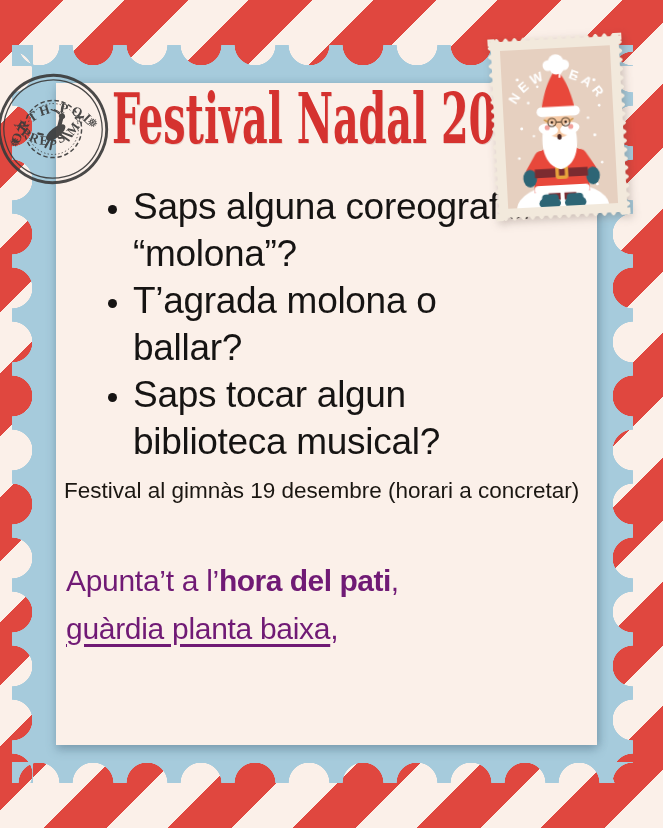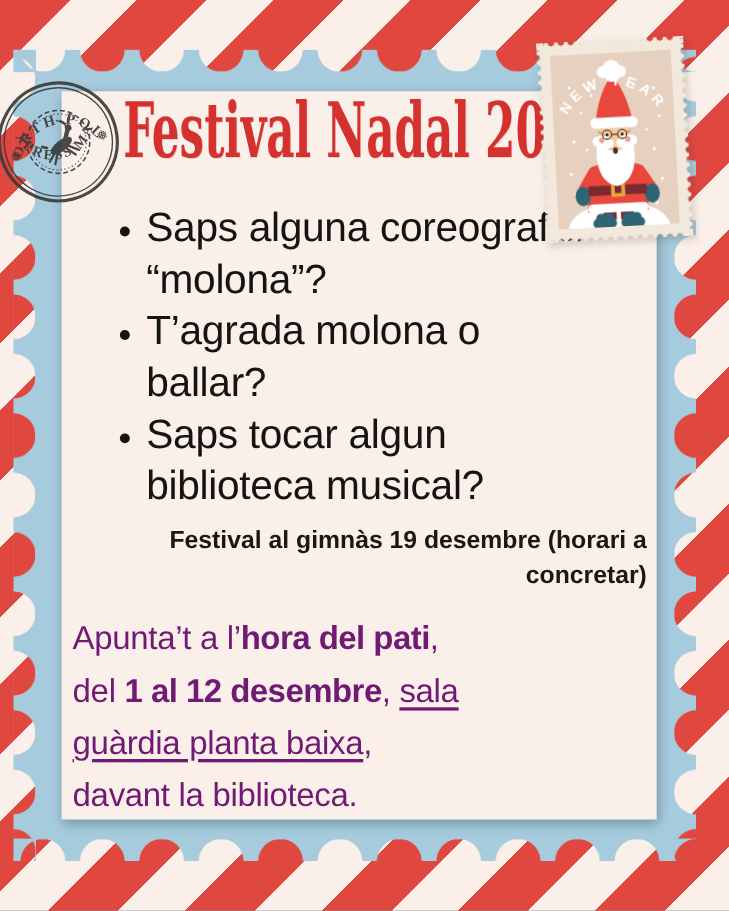--- a/index.html
+++ b/index.html
@@ -56,22 +56,22 @@
   .bullets{
     position:absolute; left:35px; top:100px; width:444px;
     list-style:disc outside; padding-left:42px;
     font-size:37px; line-height:47px; color:#161413;
     letter-spacing:-0.3px;
   }
   .bullets li::marker{ font-size:30px; }
 
   .note{
     position:absolute; left:8px; top:392px; width:524px;
-    font-size:22.5px; font-weight:700; line-height:32px;
-    text-align:right; color:#1B1712;
+    font-size:22.5px; font-weight:400; line-height:32px;
+    text-align:left; color:#1B1712;
   }
 
   .cta{
     position:absolute; left:10px; top:474px; width:528px;
     font-size:30px; line-height:47.5px; color:#701a75; letter-spacing:-0.3px;
   }
   .cta .ln{ white-space:nowrap; }
   .cta .b{ font-weight:700; letter-spacing:-0.5px; }
   .cta .u{ text-decoration:underline; text-decoration-thickness:3px; text-underline-offset:5px; }
 
@@ -130,23 +130,21 @@
     <ul class="bullets">
       <li>Saps alguna coreografia “molona”?</li>
       <li>T’agrada molona o ballar?</li>
       <li>Saps tocar algun biblioteca musical?</li>
     </ul>
 
     <div class="note">Festival al gimnàs 19 desembre (horari a concretar)</div>
 
     <div class="cta">
         <div class="ln"><span>Apunta’t a l’</span><span class="b">hora del pati</span><span>,</span></div>
-        <div class="ln"><span>del </span><span class="b">1 al 12 desembre</span><span>, </span><span class="u">sala</span></div>
         <div class="ln"><span class="u">guàrdia planta baixa</span><span>,</span></div>
-        <div class="ln"><span>davant la biblioteca.</span></div>
       </div>
   </div>
 
   <svg class="postmark" viewBox="-75 -75 150 150">
     <g fill="none" stroke="#3B3B3B">
       <circle r="60" stroke-width="3.2"></circle>
       <circle r="55" stroke-width="1.4"></circle>
       <circle r="32" stroke-width="1.6" stroke-dasharray="5 3"></circle>
       <circle r="28.5" stroke-width="1" stroke-dasharray="1.5 2.5"></circle>
     </g>

